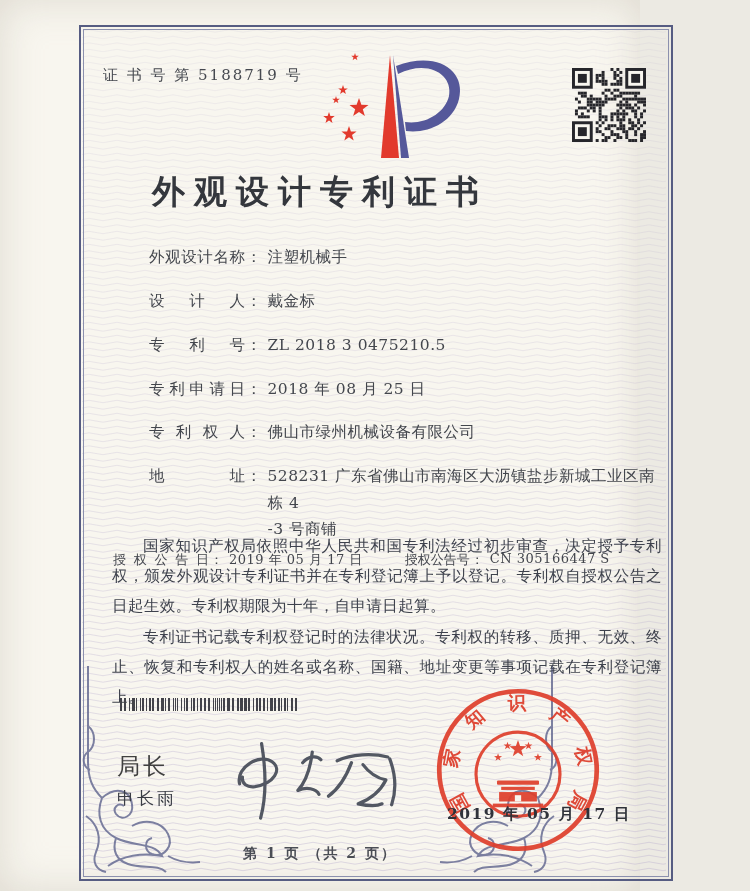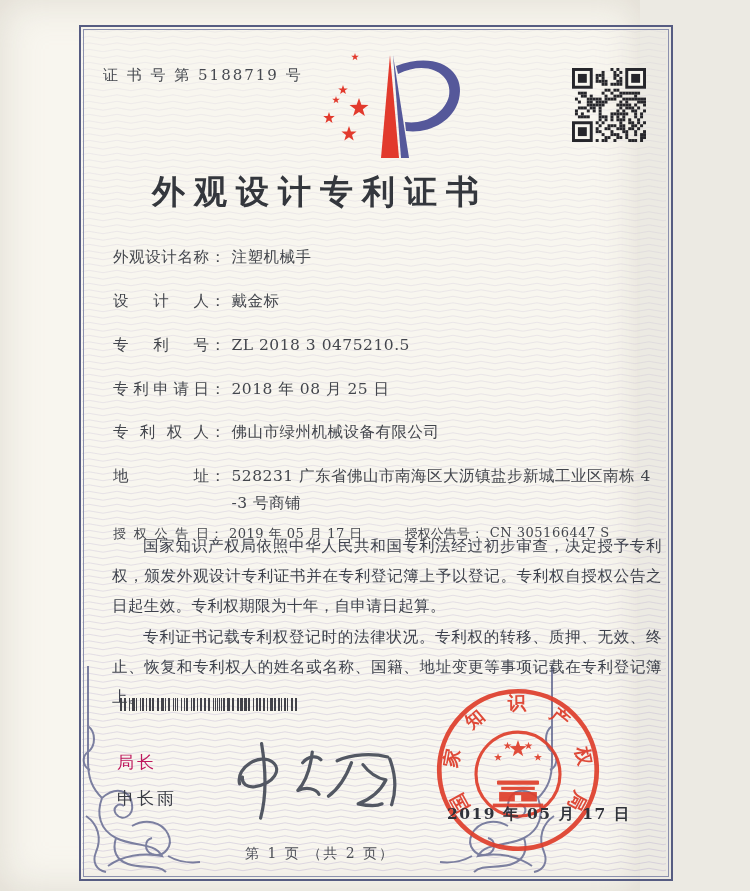--- a/index.html
+++ b/index.html
@@ -33,56 +33,56 @@
     font-size:15px;color:#45484f;letter-spacing:2px;
   }
   .logo{position:absolute;left:303px;top:50px;}
   .qr{position:absolute;left:572px;top:68px;}
   .title{
     position:absolute;left:0;right:0;top:170px;text-align:center;
     font-size:33px;font-weight:600;color:#34373d;letter-spacing:9px;
   }
   .fields{position:absolute;left:113px;top:244px;width:548px;}
   .frow{display:flex;align-items:flex-start;margin-bottom:17.5px;
-    font-size:15.5px;color:#43464d;line-height:1.7;}
+    font-size:15.5px;color:#43464d;line-height:1.7;margin-left:36px;}
   .flabel{
     width:96px;flex:0 0 96px;
     text-align:justify;text-align-last:justify;
     -moz-text-align-last:justify;
   }
   .fcolon{margin:0 6px 0 1px;}
   .fvalue{letter-spacing:.5px;}
   .fvalue .line2{display:block;}
   .grow{display:flex;font-size:13px;color:#43464d;margin-top:2px;}
   .gpair2{margin-left:42px;display:flex;}
   .body-text{
     position:absolute;left:112px;top:532px;width:550px;
     font-size:15.5px;color:#3e424d;line-height:1.92;text-align:justify;
   }
   .body-text p{margin:0 0 2px 0;text-indent:2em;letter-spacing:.4px;}
   .barcode{position:absolute;left:120px;top:698px;}
   .officer-title{
     position:absolute;left:117px;top:751px;
-    font-size:17px;color:#be185d;letter-spacing:3px;
+    font-size:23px;color:#404040;letter-spacing:3px;
     font-family:"DejaVu Sans","Liberation Sans",sans-serif;
   }
   .officer-name{
     position:absolute;left:117px;top:787px;
     font-size:17px;color:#3a3d45;letter-spacing:3px;
     font-family:"DejaVu Sans","Liberation Sans",sans-serif;
   }
   .signature{position:absolute;left:222px;top:734px;}
   .seal{position:absolute;left:434px;top:686px;}
   .seal-date{
     position:absolute;left:447px;top:804px;
     font-size:15.5px;color:#2f323a;letter-spacing:1.5px;font-weight:600;
   }
   .footer{
     position:absolute;left:0;right:0;top:845px;text-align:center;
-    font-size:14px;color:#4a4d55;letter-spacing:2px;
+    font-size:14px;color:#4a4d55;letter-spacing:2px;font-weight:bold;
   }
   .corner-l{position:absolute;left:82px;bottom:15px;}
   .corner-r{position:absolute;right:82px;bottom:15px;transform:scaleX(-1);}
 </style>
 </head>
 <body>
 
 <div class="paper">
 
   <svg class="watermark" id="wm" width="584" height="846">

